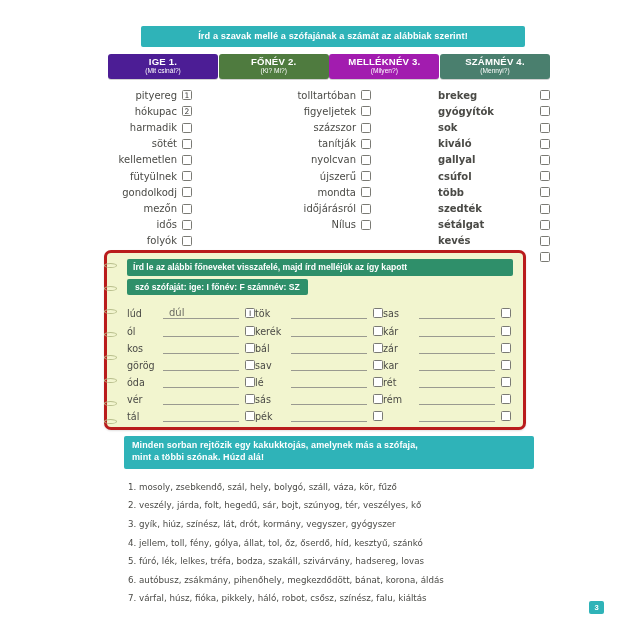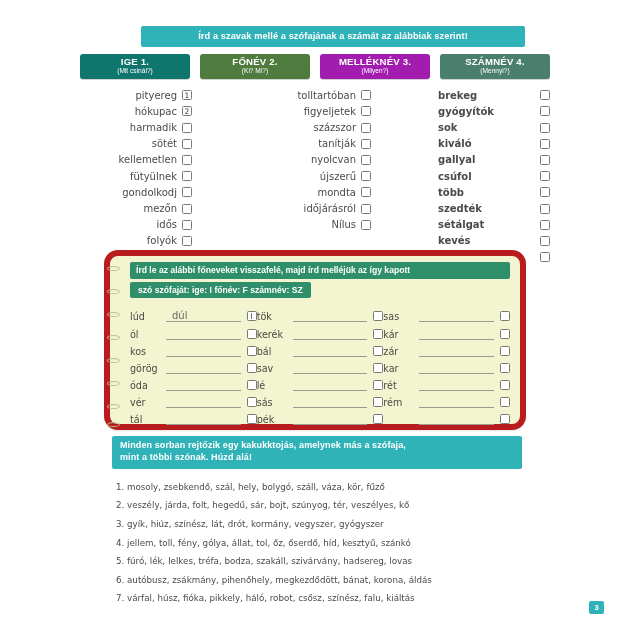--- a/index.html
+++ b/index.html
@@ -47,21 +47,21 @@
     width: 110px;
     border-radius: 3px;
     padding: 3px 4px 4px 4px;
     color: #fff;
     text-align: center;
     line-height: 1.05;
     box-shadow: 0 1px 0 rgba(0,0,0,.18);
   }
   .cat .t { font-size: 9.6px; font-weight: bold; letter-spacing: .2px; }
   .cat .s { font-size: 6.6px; margin-top: 1px; }
-  .cat.c1 { background: #0f766e; }
+  .cat.c1 { background: #4c1d95; margin-left: 28px; }
   .cat.c2 { background: #4f7b3f; }
   .cat.c3 { background: #a21caf; }
   .cat.c4 { background: #4a7f6e; }
 
   .words-area {
     width: 470px;
     margin: 8px auto 0 auto;
     display: flex;
     justify-content: space-between;
     font-family: "DejaVu Sans", sans-serif;
@@ -92,22 +92,22 @@
     font-family: "DejaVu Sans", sans-serif;
   }
   .wcol.right .wrow { justify-content: space-between; font-weight: bold; }
 
   
   #sec2 {
     position: absolute;
     left: 104px; top: 250px;
     width: 422px; height: 180px;
     background: #f2f5cf;
-    border: 6px solid #b91c1c;
-    border-radius: 14px;
+    border: 3px solid #b91c1c;
+    border-radius: 7px;
     box-shadow: 0 1px 2px rgba(0,0,0,.12);
   }
   #sec2 .spiral {
     position: absolute;
     left: -3px; top: 8px;
     width: 14px; height: 164px;
   }
   #sec2 .spiral i {
     position: absolute;
     left: 0;
@@ -166,21 +166,21 @@
     left: 6px; bottom: 0px;
     font-size: 10px;
     color: #6a6a62;
     font-family: "DejaVu Sans", sans-serif;
   }
   .rev-row .box { margin-bottom: 1px; }
 
   
   #sec3 {
     position: absolute;
-    left: 112px; top: 436px; width: 410px;
+    left: 124px; top: 436px; width: 410px;
   }
   #sec3 .banner { font-size: 9px; }
   .list {
     margin: 9px 0 0 4px;
     font-family: "DejaVu Sans", sans-serif;
   }
   .list .li {
     font-size: 8.7px;
     color: #4a4a46;
     height: 18.6px;

